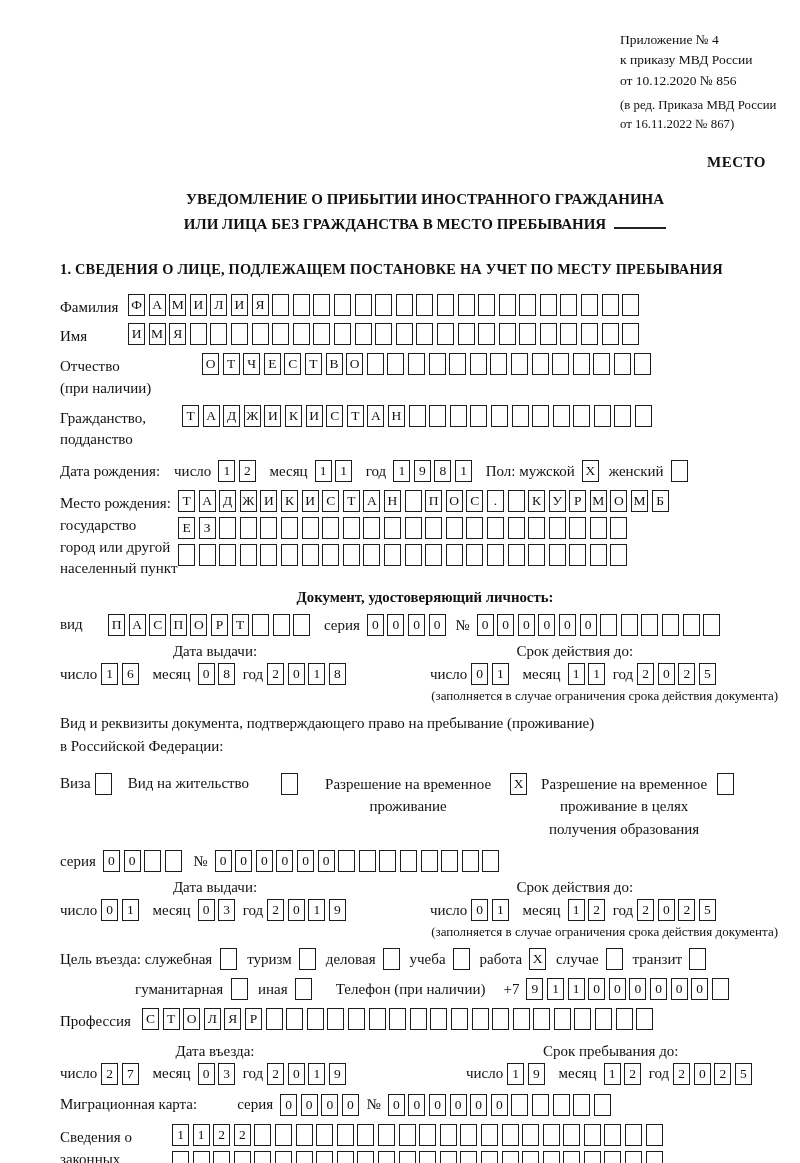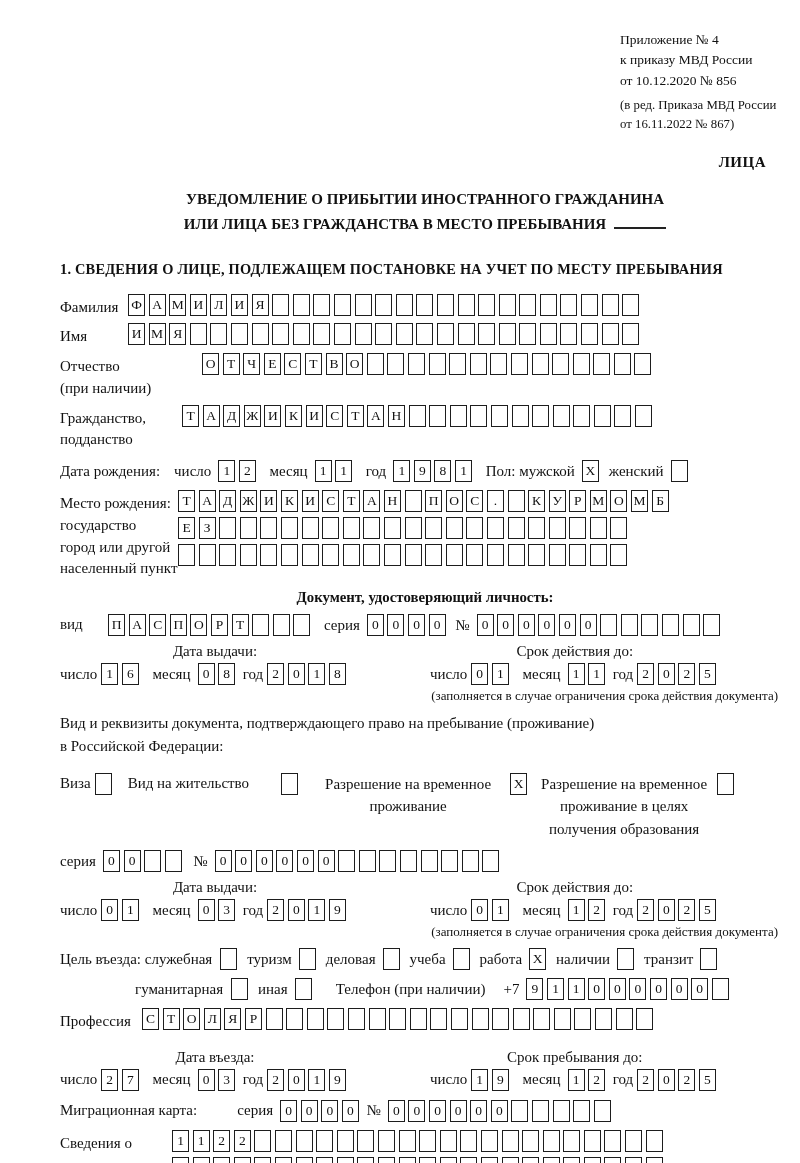--- a/index.html
+++ b/index.html
@@ -57,21 +57,21 @@
 
   <div class="annex">
     <div>Приложение № 4</div>
     <div>к приказу МВД России</div>
     <div>от 10.12.2020 № 856</div>
   </div>
   <div class="annex-note">
     <div>(в ред. Приказа МВД России</div>
     <div>от 16.11.2022 № 867)</div>
   </div>
-  <div class="form-label">ЛИЦА</div>
+  <div class="form-label">МЕСТО</div>
 
   <div class="title">
     <div>УВЕДОМЛЕНИЕ О ПРИБЫТИИ ИНОСТРАННОГО ГРАЖДАНИНА</div>
     <div>
       <span>ИЛИ ЛИЦА БЕЗ ГРАЖДАНСТВА В МЕСТО ПРЕБЫВАНИЯ</span><span class="title-underline"></span>
     </div>
   </div>
 
   <div class="section">1. СВЕДЕНИЯ О ЛИЦЕ, ПОДЛЕЖАЩЕМ ПОСТАНОВКЕ НА УЧЕТ ПО МЕСТУ ПРЕБЫВАНИЯ</div>
 
@@ -502,21 +502,21 @@
     <span class="gap8"></span>
     <span class="checkbox"></span>
     <span class="mlbl">туризм</span>
     <span class="checkbox"></span>
     <span class="mlbl">деловая</span>
     <span class="checkbox"></span>
     <span class="mlbl">учеба</span>
     <span class="checkbox"></span>
     <span class="mlbl">работа</span>
     <span class="checkbox">X</span>
-    <span class="mlbl">наличии</span>
+    <span class="mlbl">случае</span>
     <span class="checkbox"></span>
     <span class="mlbl">транзит</span>
     <span class="checkbox"></span>
   </div>
 
   <div class="frow inline" style="margin-top:8px; align-items:center; padding-left:75px;">
     <span>гуманитарная</span>
     <span class="gap8"></span>
     <span class="checkbox"></span>
     <span class="mlbl">иная</span>
@@ -561,21 +561,21 @@
         <span class="cell"></span>
         <span class="cell"></span>
         <span class="cell"></span>
         <span class="cell"></span>
         <span class="cell"></span>
         <span class="cell"></span>
         <span class="cell"></span>
       </div>
   </div>
 
-  <div class="dates-row" style="margin-top:16px;">
+  <div class="dates-row" style="margin-top:10px;gap:36px;">
     <div class="dgroup" style="width:370px;">
       <div class="dtitle" style="margin-right:60px;">Дата въезда:</div>
       <div class="dline">
         <span class="lbl" style="padding-right:4px;">число</span>
         <span class="cells">
             <span class="cell">2</span>
             <span class="cell">7</span>
           </span>
         <span class="mlbl">месяц</span>
         <span class="cells">

